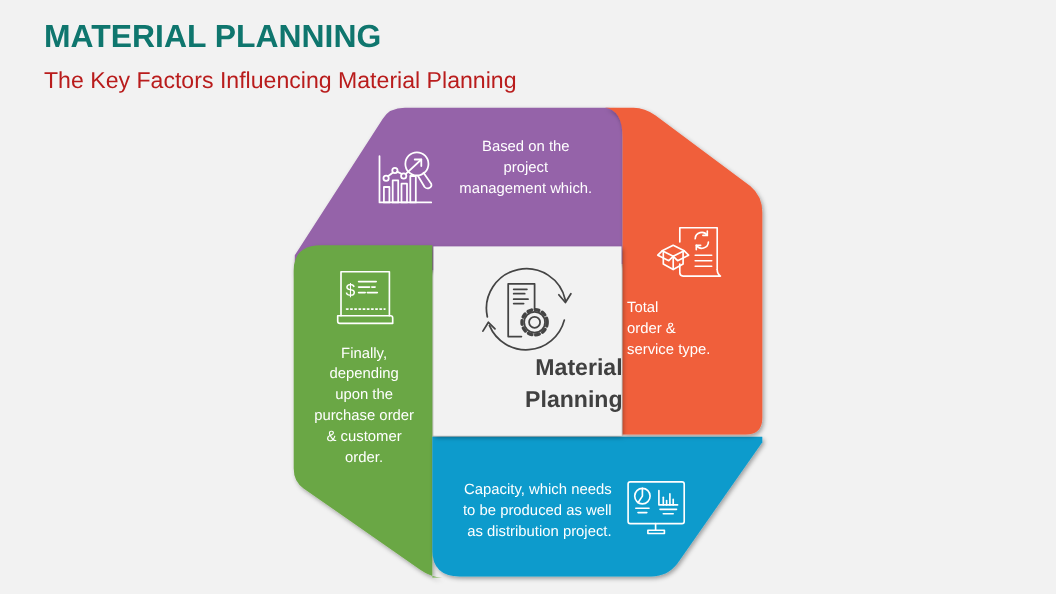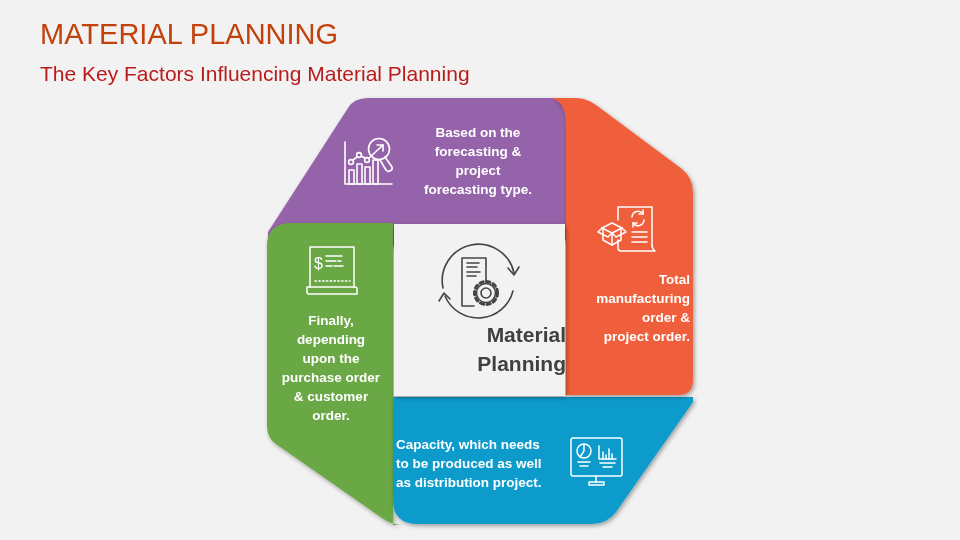--- a/index.html
+++ b/index.html
@@ -1,23 +1,23 @@
 <!DOCTYPE html>
 <html><head>
 <meta charset="utf-8">
 <style>
   html, body { margin:0; padding:0; }
   body { width:960px; height:540px; background:#f2f2f2; position:relative; overflow:hidden;
          font-family:"Liberation Sans", sans-serif; }
-  .title { position:absolute; left:40px; top:17px; font-size:29px; font-weight:normal; color:#c2410c;
+  .title { position:absolute; left:40px; top:17px; font-size:29px; font-weight:bold; color:#0f766e;
            line-height:1.2; white-space:nowrap; letter-spacing:0; }
   .subtitle { position:absolute; left:40px; top:61px; font-size:21px; color:#b91c1c; line-height:1.2; white-space:nowrap; }
   svg.diagram { position:absolute; left:0; top:0; }
   .seg-text { position:absolute; color:#ffffff; font-size:13.5px; line-height:19px; }
-  .seg-text div { white-space:nowrap;font-weight:bold; }
+  .seg-text div { white-space:nowrap; }
   .center-text { position:absolute; left:393px; top:320px; width:173px; text-align:right;
                  font-size:21px; font-weight:bold; color:#404040; line-height:29px; }
 </style>
 </head>
 <body>
 
 <div class="title">MATERIAL PLANNING</div>
 <div class="subtitle">The Key Factors Influencing Material Planning</div>
 
 <svg class="diagram" width="960" height="540" viewBox="0 0 960 540">
@@ -111,33 +111,31 @@
     <line x1="467" y1="272" x2="480" y2="272"></line>
     <line x1="467" y1="276" x2="476" y2="276"></line>
     <circle cx="486" cy="293" r="11.5" stroke-width="3" stroke-dasharray="3.4 3.4"></circle>
     <circle cx="486" cy="293" r="9.5" fill="#f2f2f2"></circle>
     <circle cx="486" cy="293" r="5"></circle>
   </g>
 </svg>
 
 <div class="seg-text" style="left:398px; top:123px; width:160px; text-align:center;">
   <div>Based on the</div>
-  <div>forecasting &amp;</div>
   <div>project</div>
-  <div>forecasting type.</div>
+  <div>management which.</div>
 </div>
 
-<div class="seg-text" style="left:570px; top:270px; width:120px; text-align:right;">
+<div class="seg-text" style="left:570px; top:270px; width:120px; text-align:left;">
   <div>Total</div>
-  <div>manufacturing</div>
   <div>order &amp;</div>
-  <div>project order.</div>
+  <div>service type.</div>
 </div>
 
-<div class="seg-text" style="left:396px; top:435px; width:160px; text-align:left;">
+<div class="seg-text" style="left:396px; top:435px; width:160px; text-align:right;">
   <div>Capacity, which needs</div>
   <div>to be produced as well</div>
   <div>as distribution project.</div>
 </div>
 
 <div class="seg-text" style="left:270px; top:311px; width:122px; text-align:center;">
   <div>Finally,</div>
   <div>depending</div>
   <div>upon the</div>
   <div>purchase order</div>

